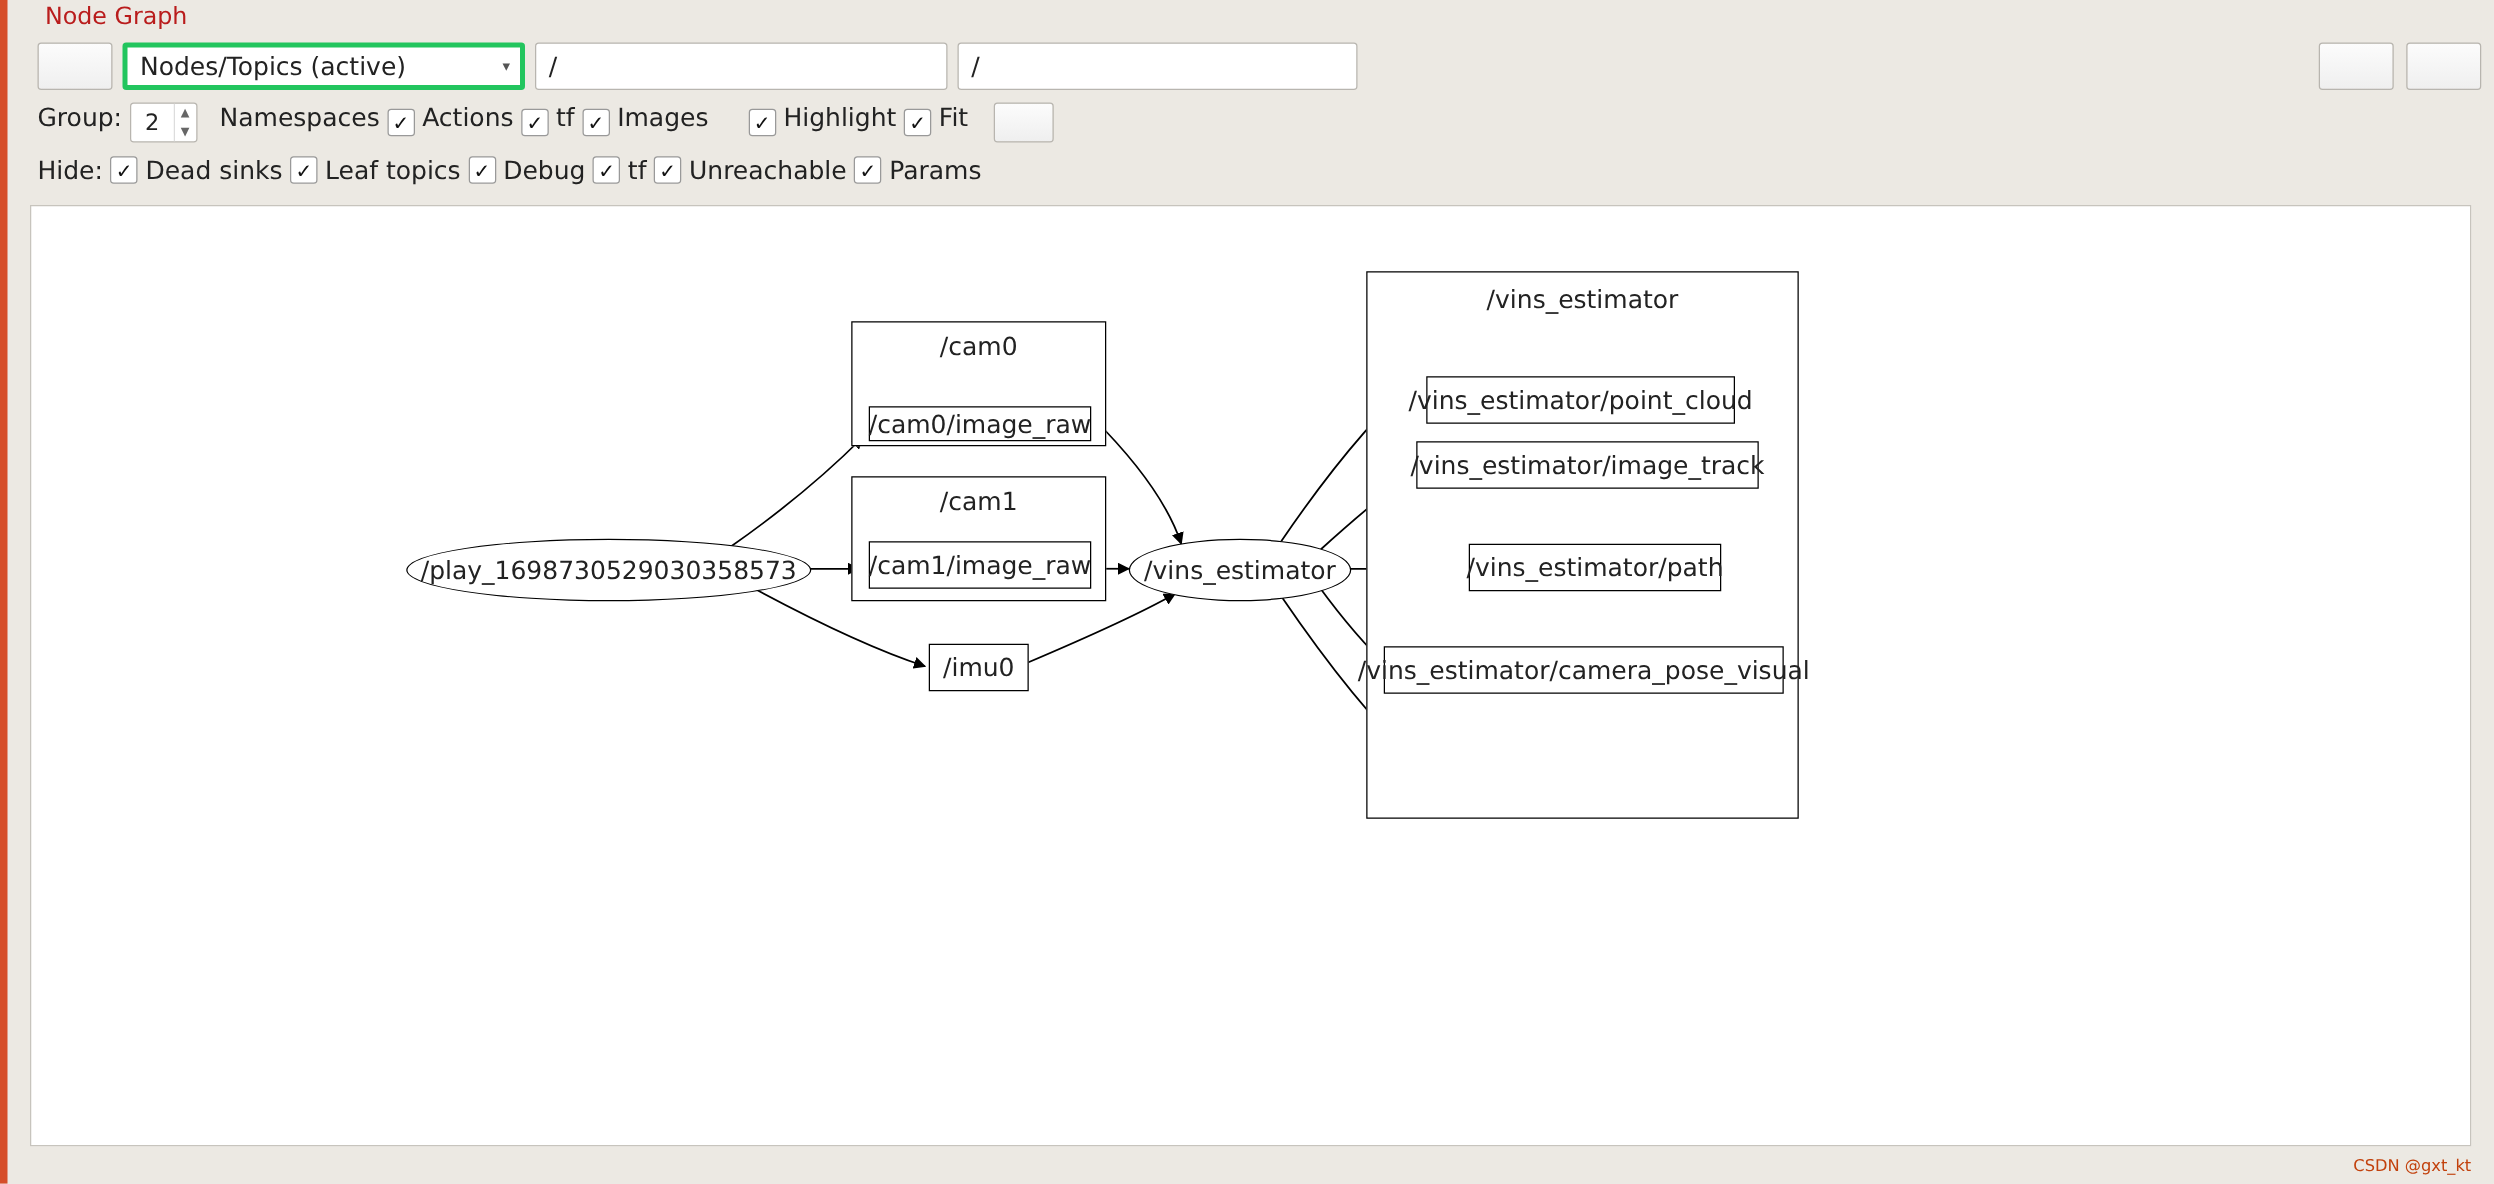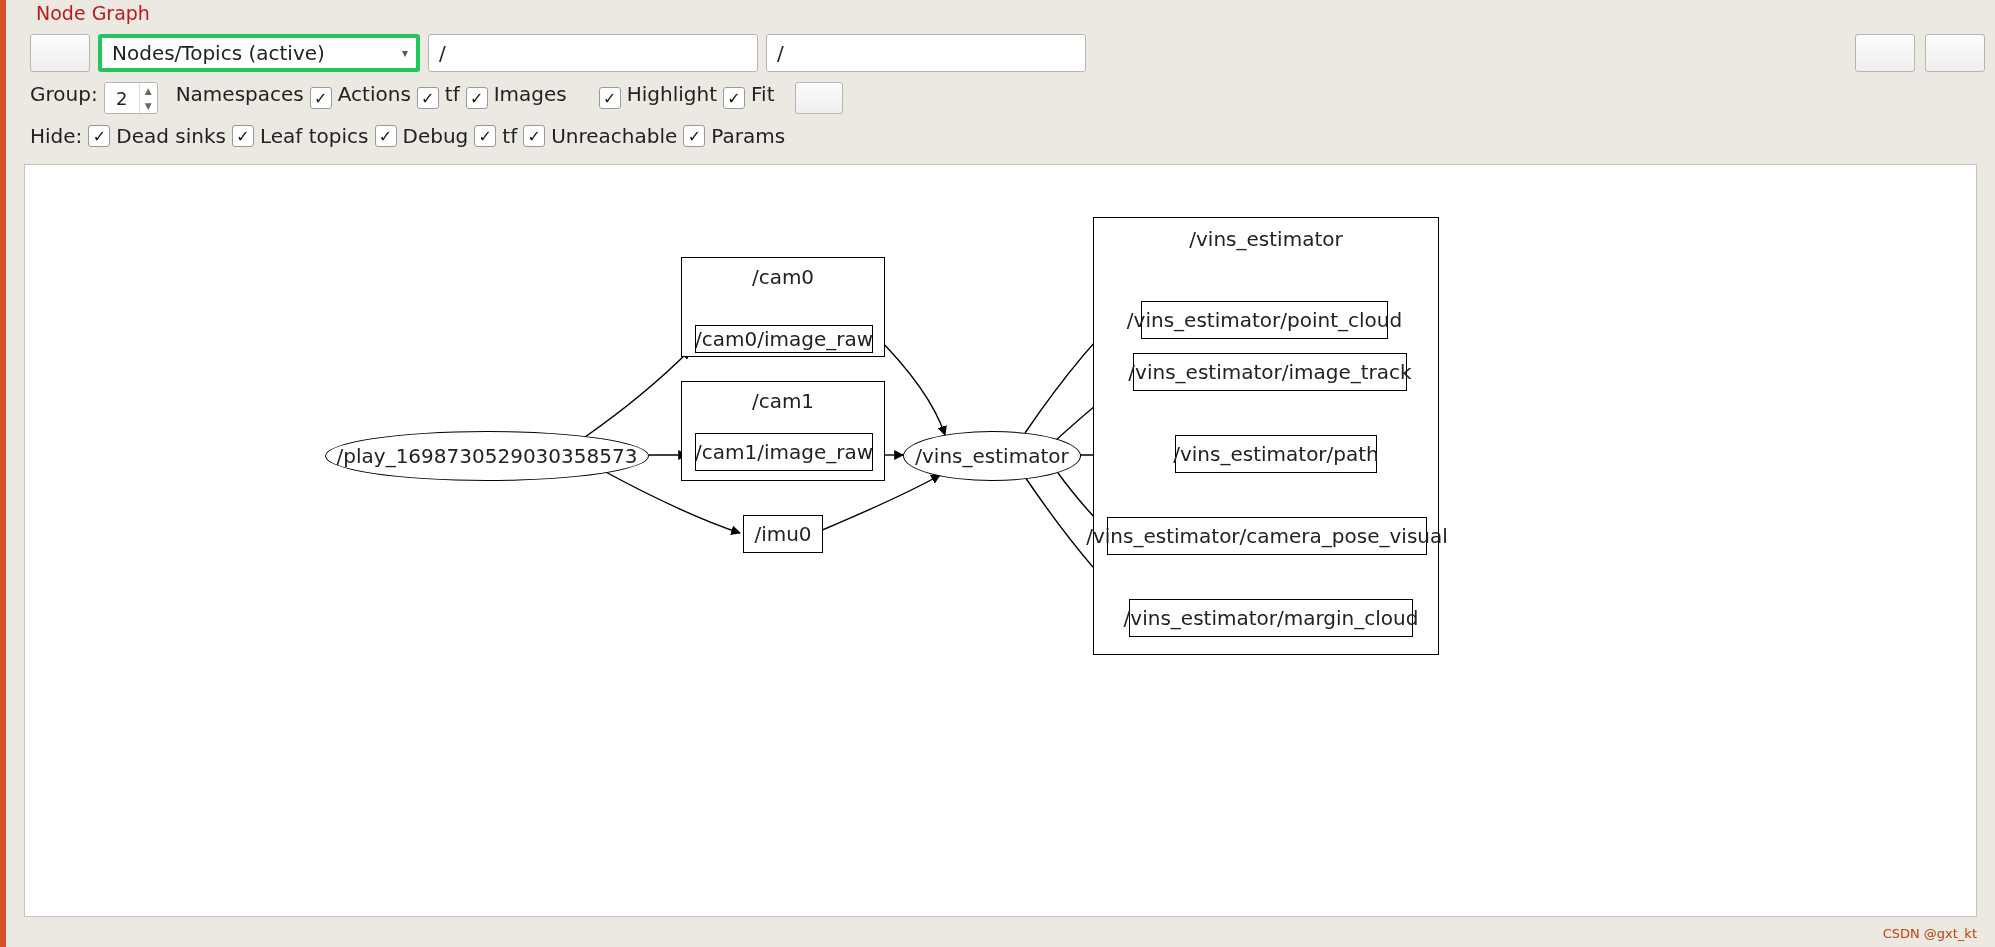--- a/index.html
+++ b/index.html
@@ -253,21 +253,18 @@
       </div>
       <div class="node-rect" style="left:1108px; top:188px; width:274px; height:38px;">
         <span>/vins_estimator/image_track</span>
       </div>
       <div class="node-rect" style="left:1150px; top:270px; width:202px; height:38px;">
         <span>/vins_estimator/path</span>
       </div>
       <div class="node-rect" style="left:1082px; top:352px; width:320px; height:38px;">
         <span>/vins_estimator/camera_pose_visual</span>
       </div>
-      <div class="node-rect" style="left:1104px; top:434px; width:284px; height:38px;">
-        <span>/vins_estimator/margin_cloud</span>
-      </div>
 
     </div>
   </div>
 
   <div class="watermark">CSDN @gxt_kt</div>
 </div>
 
 </body></html>

